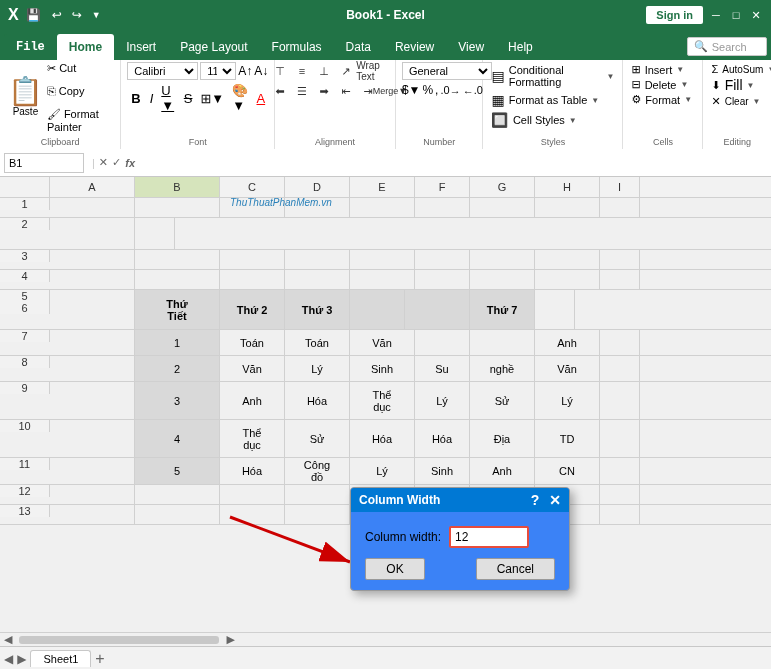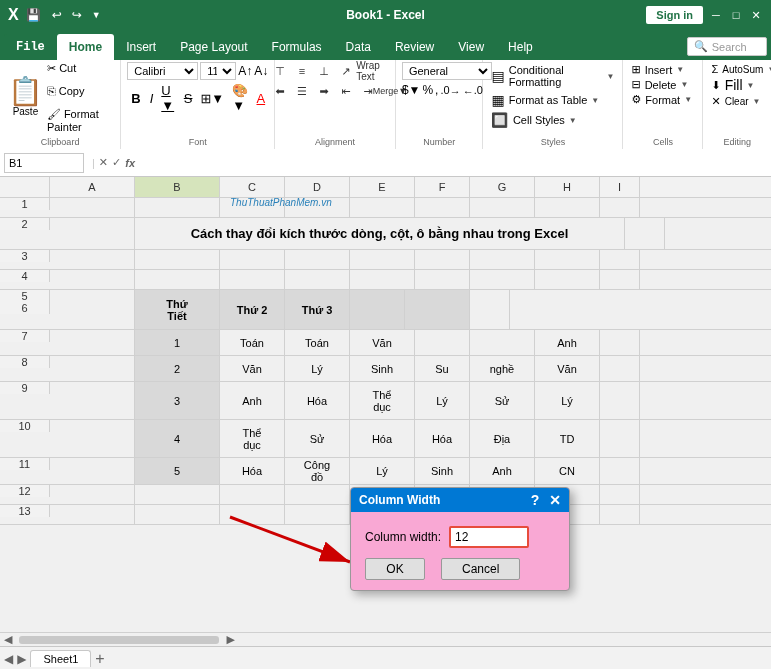--- a/index.html
+++ b/index.html
@@ -172,21 +172,21 @@
 
     
     .dialog-overlay {
       position: absolute;
       top: 0; left: 0; right: 0; bottom: 0;
       z-index: 100;
       pointer-events: none;
     }
     .dialog {
       position: absolute;
-      background: #f9a8d4;
+      background: #3b82f6;
       border: 1px solid #999;
       border-radius: 4px;
       box-shadow: 4px 4px 10px rgba(0,0,0,0.3);
       width: 220px;
       pointer-events: all;
       left: 350px;
       top: 310px;
     }
     .dialog-titlebar {
       background: #0078d4;
@@ -205,21 +205,21 @@
     .dialog-row { display: flex; align-items: center; margin-bottom: 10px; }
     .dialog-label { font-size: 12px; margin-right: 8px; white-space: nowrap; }
     .dialog-input {
       border: 2px solid #e74c3c;
       padding: 2px 4px;
       width: 80px;
       font-size: 12px;
       outline: none;
       border-radius: 2px;
     }
-    .dialog-buttons { display: flex; justify-content: flex-start; gap: 16px; margin-top: 4px; }
+    .dialog-buttons { display: flex; justify-content: space-between; gap: 16px; margin-top: 4px; }
     .dialog-btn {
       background: #e0e0e0;
       border: 1px solid #999;
       padding: 3px 20px;
       font-size: 12px;
       cursor: pointer;
       border-radius: 2px;
       min-width: 60px;
       text-align: center;
     }
@@ -585,21 +585,20 @@
       <div class="cell w-e"></div>
       <div class="cell" style="width:55px;min-width:55px;"></div>
       <div class="cell" style="width:65px;min-width:65px;"></div>
       <div class="cell w-h"></div>
       <div class="cell" style="width:40px;min-width:40px;"></div>
     </div>
 
     <div class="row" style="min-height:32px;">
       <div class="row-header">2</div>
       <div class="cell w-b"></div>
-      <div class="cell title-cell" style="width:490px;min-width:490px;font-size:13px;font-weight:bold;justify-content:center;">Cách thay đổi kích thước dòng, cột, ô bằng nhau trong Excel</div>
       <div class="cell w-i"></div>
     </div>
 
     <div class="watermark" style="top:20px;left:230px;">ThuThuatPhanMem.vn</div>
 
     <div class="row row-h-1">
       <div class="row-header">3</div>
       <div class="cell w-b"></div>
       <div class="cell w-b"></div>
       <div class="cell w-c"></div>
@@ -631,20 +630,21 @@
         </div>
       <div class="cell w-b"></div>
       <div class="cell w-b" style="background:#d9d9d9;font-weight:bold;text-align:center;flex-direction:column;">
         <span>Thứ</span>
         <span>Tiết</span>
       </div>
       <div class="cell w-c" style="background:#d9d9d9;font-weight:bold;">Thứ 2</div>
       <div class="cell w-d" style="background:#d9d9d9;font-weight:bold;">Thứ 3</div>
       <div class="cell" style="width:55px;background:#d9d9d9;"></div>
       <div class="cell" style="width:65px;background:#d9d9d9;"></div>
+      <div class="cell w-h" style="background:#d9d9d9;font-weight:bold;">Thứ 7</div>
       <div class="cell" style="width:40px;"></div>
     </div>
 
     <div class="row" style="min-height:26px;">
       <div class="row-header">7</div>
       <div class="cell w-b"></div>
       <div class="cell w-b" style="background:#d9d9d9;justify-content:center;">1</div>
       <div class="cell w-c">Toán</div>
       <div class="cell w-d">Toán</div>
       <div class="cell w-e">Văn</div>

